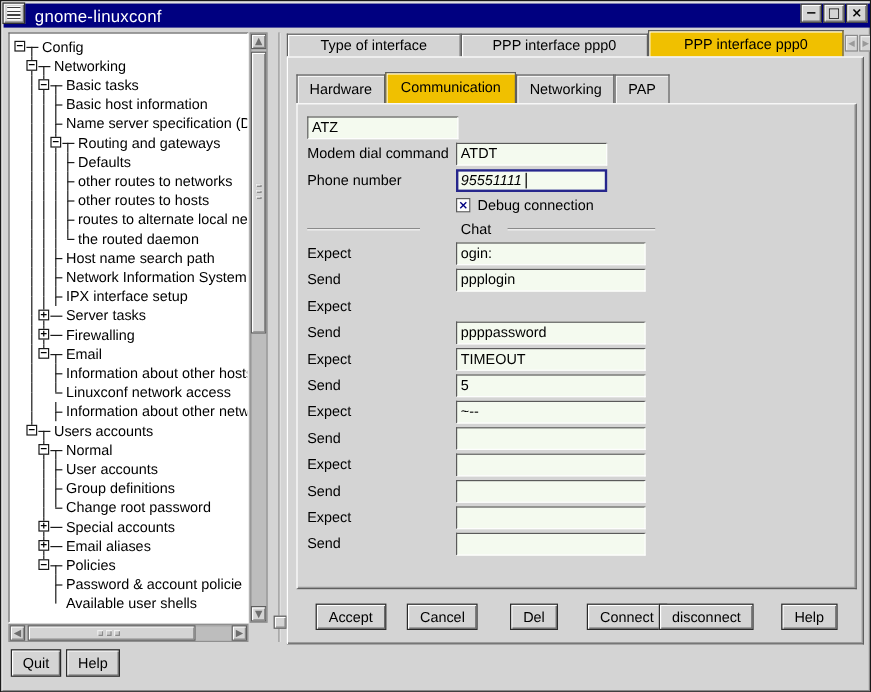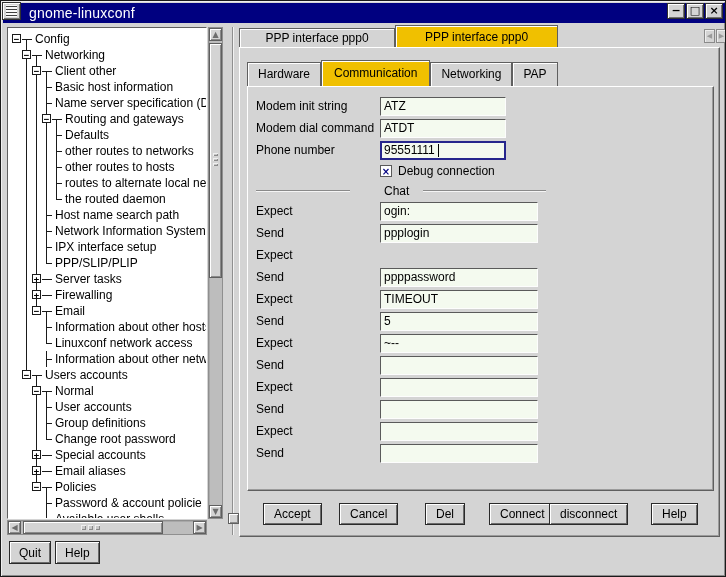--- a/index.html
+++ b/index.html
@@ -79,21 +79,21 @@
     border:1px solid #5f5f5f;border-top-color:#fff;border-left-color:#fff;
     box-shadow:inset -1px -1px 0 #9b9b9b;padding:8px 0 0 8px;overflow:hidden;}
   
   .frow{display:flex;align-items:center;height:22px;}
   .flabel{width:124px;flex:none;font-size:12px;}
   .entry{width:158px;height:19px;flex:none;background:#f4faef;border:1px solid #5a5a5a;
     border-bottom-color:#fdfdfd;border-right-color:#fdfdfd;
     font:12px "Liberation Sans","DejaVu Sans",sans-serif;padding:1px 3px;color:#000;outline:none;}
   .entry-wrap{position:relative;width:126px;height:19px;flex:none;}
   .entry-wrap .entry{width:100%;height:100%;}
-  .entry.focused{border:2px solid #26268c;padding:0 2px;}
+  .entry.focused{border:2px solid #26268c;padding:0 2px;font-style:italic;}
   .caret{position:absolute;left:58px;top:3px;width:1px;height:13px;background:#000;}
   .cbrow{display:flex;align-items:center;height:20px;margin-left:124px;}
   .cbox{width:12px;height:12px;background:#fff;border:1px solid #5a5a5a;
     box-shadow:inset -1px -1px 0 #fdfdfd;font:bold 10px/11px "DejaVu Sans",sans-serif;
     color:#000080;text-align:center;margin-right:6px;}
   .chat-sep{display:flex;align-items:center;height:18px;width:290px;margin-top:1px;}
   .sep-line{height:2px;border-top:1px solid #8a8a8a;border-bottom:1px solid #f5f5f5;}
   .sep-l{width:94px;margin-right:34px;}
   .sep-r{flex:1;margin-left:14px;}
   .chat-label{font-size:12px;}
@@ -155,21 +155,21 @@
         </div>
         <div class="nc">
           <div class="lv" style="top: 0px; height: 8px;"></div>
           <div class="lv" style="top: 8px; bottom: 0px;"></div>
           <div class="nbox">−</div>
         </div>
         <div class="nc">
           <div class="lh" style="left: 0px; right: 0px;"></div>
           <div class="lv" style="top: 8px; bottom: 0px;"></div>
         </div>
-        <div class="tlabel">Client other</div>
+        <div class="tlabel">Basic tasks</div>
       </div>
       <div class="trow">
         <div class="g"></div>
         <div class="g">
           <div class="lv" style="top: 0px; height: 8px;"></div>
           <div class="lv" style="top: 8px; bottom: 0px;"></div>
         </div>
         <div class="g">
           <div class="lv" style="top: 0px; height: 8px;"></div>
           <div class="lv" style="top: 8px; bottom: 0px;"></div>
@@ -366,36 +366,20 @@
         <div class="g">
           <div class="lv" style="top: 0px; height: 8px;"></div>
           <div class="lv" style="top: 8px; bottom: 0px;"></div>
         </div>
         <div class="nc">
           <div class="lv" style="top: 0px; height: 8px;"></div>
           <div class="lv" style="top: 8px; bottom: 0px;"></div>
           <div class="lh" style="left: 4px; right: 0px;"></div>
         </div>
         <div class="tlabel">IPX interface setup</div>
-      </div>
-      <div class="trow">
-        <div class="g"></div>
-        <div class="g">
-          <div class="lv" style="top: 0px; height: 8px;"></div>
-          <div class="lv" style="top: 8px; bottom: 0px;"></div>
-        </div>
-        <div class="g">
-          <div class="lv" style="top: 0px; height: 8px;"></div>
-          <div class="lv" style="top: 8px; bottom: 0px;"></div>
-        </div>
-        <div class="nc">
-          <div class="lv" style="top: 0px; height: 8px;"></div>
-          <div class="lh" style="left: 4px; right: 0px;"></div>
-        </div>
-        <div class="tlabel">PPP/SLIP/PLIP</div>
       </div>
       <div class="trow">
         <div class="g"></div>
         <div class="g">
           <div class="lv" style="top: 0px; height: 8px;"></div>
           <div class="lv" style="top: 8px; bottom: 0px;"></div>
         </div>
         <div class="nc">
           <div class="lv" style="top: 0px; height: 8px;"></div>
           <div class="lv" style="top: 8px; bottom: 0px;"></div>
@@ -627,40 +611,40 @@
           <i></i>
         </div>
     </div>
     <div class="sb-btn right">▶</div>
   </div>
 
   <div class="pane-divider"></div>
   <div class="pane-grip"></div>
 
   <div class="top-tabs" id="top-tabs">
+      <div class="ttab" style="width: 145px;">Type of interface</div>
       <div class="ttab" style="width: 156px;">PPP interface ppp0</div>
       <div class="ttab active" style="width: 163px;">PPP interface ppp0</div>
     </div>
   <div class="tab-arrows">
     <div class="tab-arrow">◀</div>
     <div class="tab-arrow">▶</div>
   </div>
 
   <div class="main-panel"></div>
   <div class="inner-tabs" id="inner-tabs">
       <div class="itab">Hardware</div>
       <div class="itab active">Communication</div>
       <div class="itab">Networking</div>
       <div class="itab">PAP</div>
     </div>
 
   <div class="inner-frame">
     <div id="form-fields">
         <div class="frow">
-          <div class="flabel">Modem init string</div>
           <div class="entry-wrap"><input class="entry" value="ATZ" style=""></div>
         </div>
         <div class="frow">
           <div class="flabel">Modem dial command</div>
           <div class="entry-wrap"><input class="entry" value="ATDT" style=""></div>
         </div>
         <div class="frow">
           <div class="flabel">Phone number</div>
           <div class="entry-wrap"><input class="entry focused" value="95551111" style=""><div class="caret"></div></div>
         </div>

